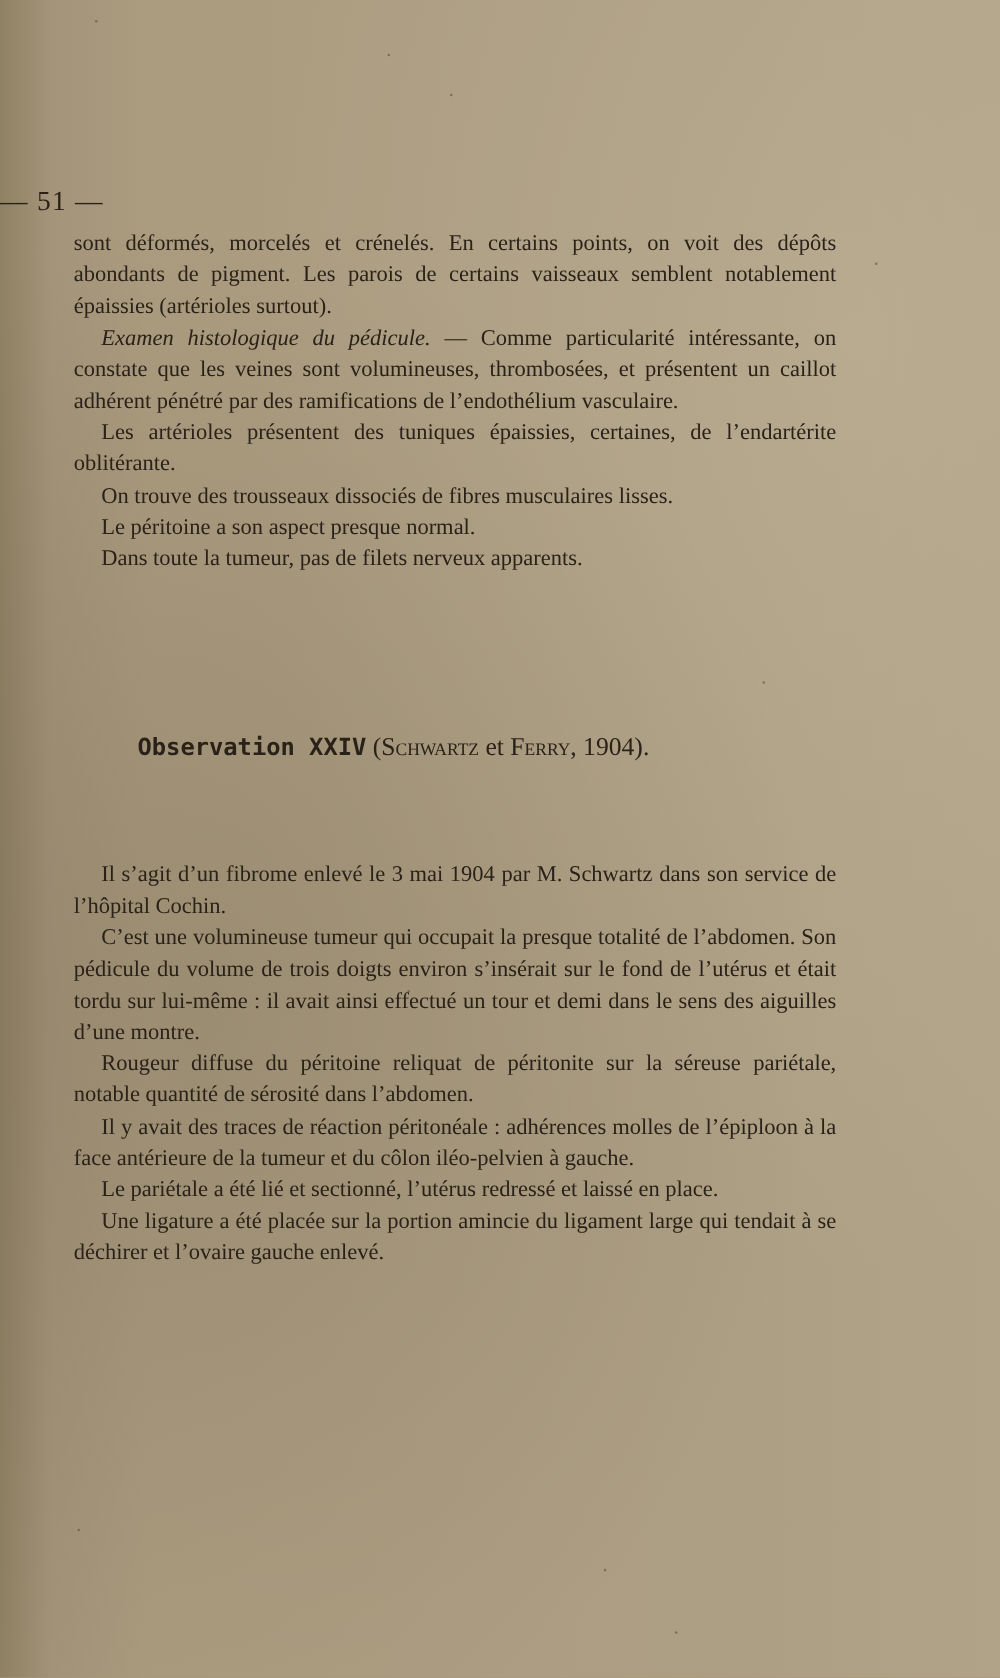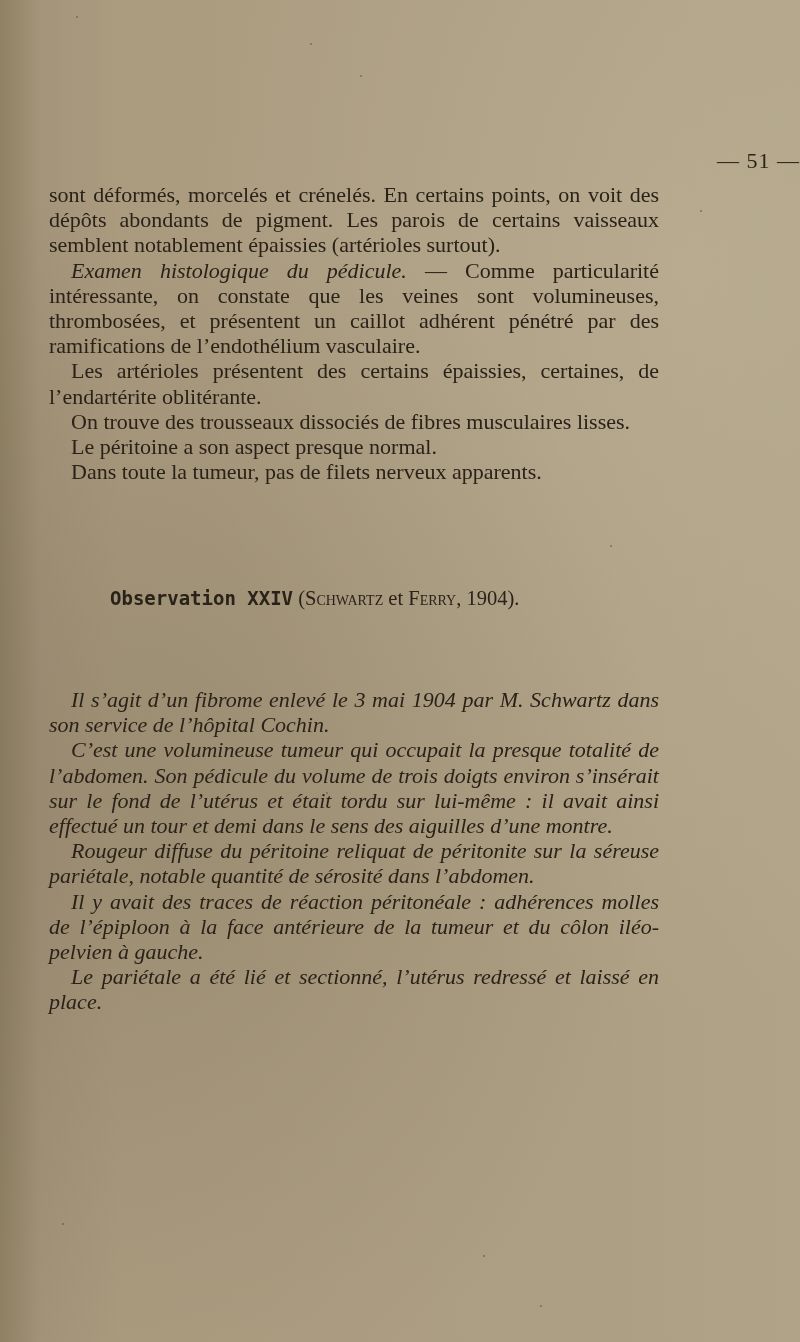--- a/index.html
+++ b/index.html
@@ -24,29 +24,29 @@
       left: 0;
       top: 0;
       width: 800px;
       height: 1342px;
     }
     .folio {
       position: absolute;
       top: 148px;
       left: 0;
       width: 800px;
-      text-align: right;
+      text-align: left;
       font-size: 22px;
       letter-spacing: 1px;
     }
     .body-text {
       position: absolute;
-      left: 49px;
+      left: 59px;
       width: 610px;
-      font-size: 22px;
+      font-size: 18px;
       line-height: 25.2px;
       text-align: justify;
     }
     .body-text p {
       margin: 0;
       text-indent: 22px;
     }
     .body-text p.noindent {
       text-indent: 0;
     }
@@ -81,58 +81,58 @@
       top: 632px;
       left: 47px;
       width: 610px;
       font-size: 21px;
       line-height: 26px;
       font-style: italic;
       text-align: center;
     }
     #block-bottom {
       top: 687px;
-      font-style: italic;
     }
     .speck {
       position: absolute;
       width: 2px;
       height: 2px;
       background: #5a4c38;
       border-radius: 1px;
       opacity: 0.6;
     }
   </style>
 </head>
 <body>
 
 <div class="page">
 
   <div class="folio">— 51 —</div>
 
   <div class="body-text" id="block-top">
     <p class="noindent last-line-left">sont déformés, morcelés et crénelés. En certains points, on voit des dépôts abondants de pigment. Les parois de certains vaisseaux semblent notablement épaissies (artérioles surtout).</p>
     <p class="last-line-left"><span class="italic">Examen histologique du pédicule.</span><span> — Comme particularité intéressante, on constate que les veines sont volumineuses, thrombosées, et présentent un caillot adhérent pénétré par des ramifications de l’endothélium vasculaire.</span></p>
-    <p class="last-line-left">Les artérioles présentent des certains épaissies, certaines, de l’endartérite oblitérante.</p>
+    <p class="last-line-left">Les artérioles présentent des tuniques épaissies, certaines, de l’endartérite oblitérante.</p>
     <p class="last-line-left">On trouve des trousseaux dissociés de fibres musculaires lisses.</p>
     <p class="last-line-left">Le péritoine a son aspect presque normal.</p>
     <p class="last-line-left">Dans toute la tumeur, pas de filets nerveux apparents.</p>
   </div>
 
   <div class="obs-heading">
     <span class="obs-label">Observation XXIV</span><span> (</span><span class="smallcaps">Schwartz</span><span> et </span><span class="smallcaps">Ferry</span><span>, 1904).</span>
   </div>
 
 
   <div class="body-text" id="block-bottom">
     <p class="last-line-left">Il s’agit d’un fibrome enlevé le 3 mai 1904 par M. Schwartz dans son service de l’hôpital Cochin.</p>
     <p class="last-line-left">C’est une volumineuse tumeur qui occupait la presque totalité de l’abdomen. Son pédicule du volume de trois doigts environ s’insérait sur le fond de l’utérus et était tordu sur lui-même : il avait ainsi effectué un tour et demi dans le sens des aiguilles d’une montre.</p>
     <p class="last-line-left">Rougeur diffuse du péritoine reliquat de péritonite sur la séreuse pariétale, notable quantité de sérosité dans l’abdomen.</p>
     <p class="last-line-left">Il y avait des traces de réaction péritonéale : adhérences molles de l’épiploon à la face antérieure de la tumeur et du côlon iléo-pelvien à gauche.</p>
     <p class="last-line-left">Le pariétale a été lié et sectionné, l’utérus redressé et laissé en place.</p>
+    <p class="last-line-left">Une ligature a été placée sur la portion amincie du ligament large qui tendait à se déchirer et l’ovaire gauche enlevé.</p>
   </div>
 
   <div class="speck" style="left:76px;top:16px"></div>
   <div class="speck" style="left:310px;top:43px"></div>
   <div class="speck" style="left:360px;top:75px"></div>
   <div class="speck" style="left:700px;top:210px"></div>
   <div class="speck" style="left:610px;top:545px"></div>
   <div class="speck" style="left:326px;top:792px"></div>
   <div class="speck" style="left:62px;top:1223px"></div>
   <div class="speck" style="left:483px;top:1255px"></div>

